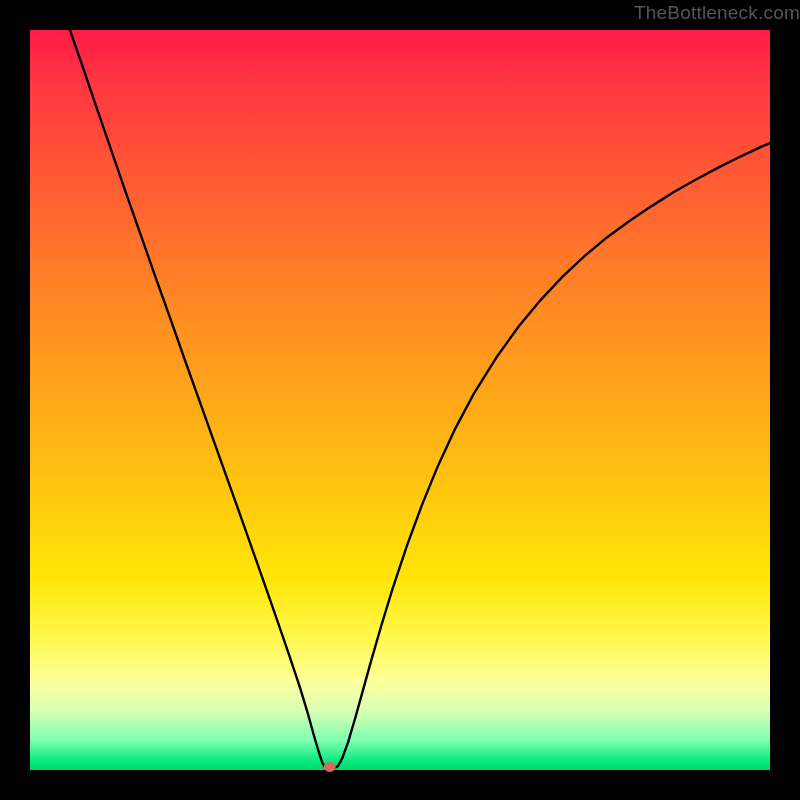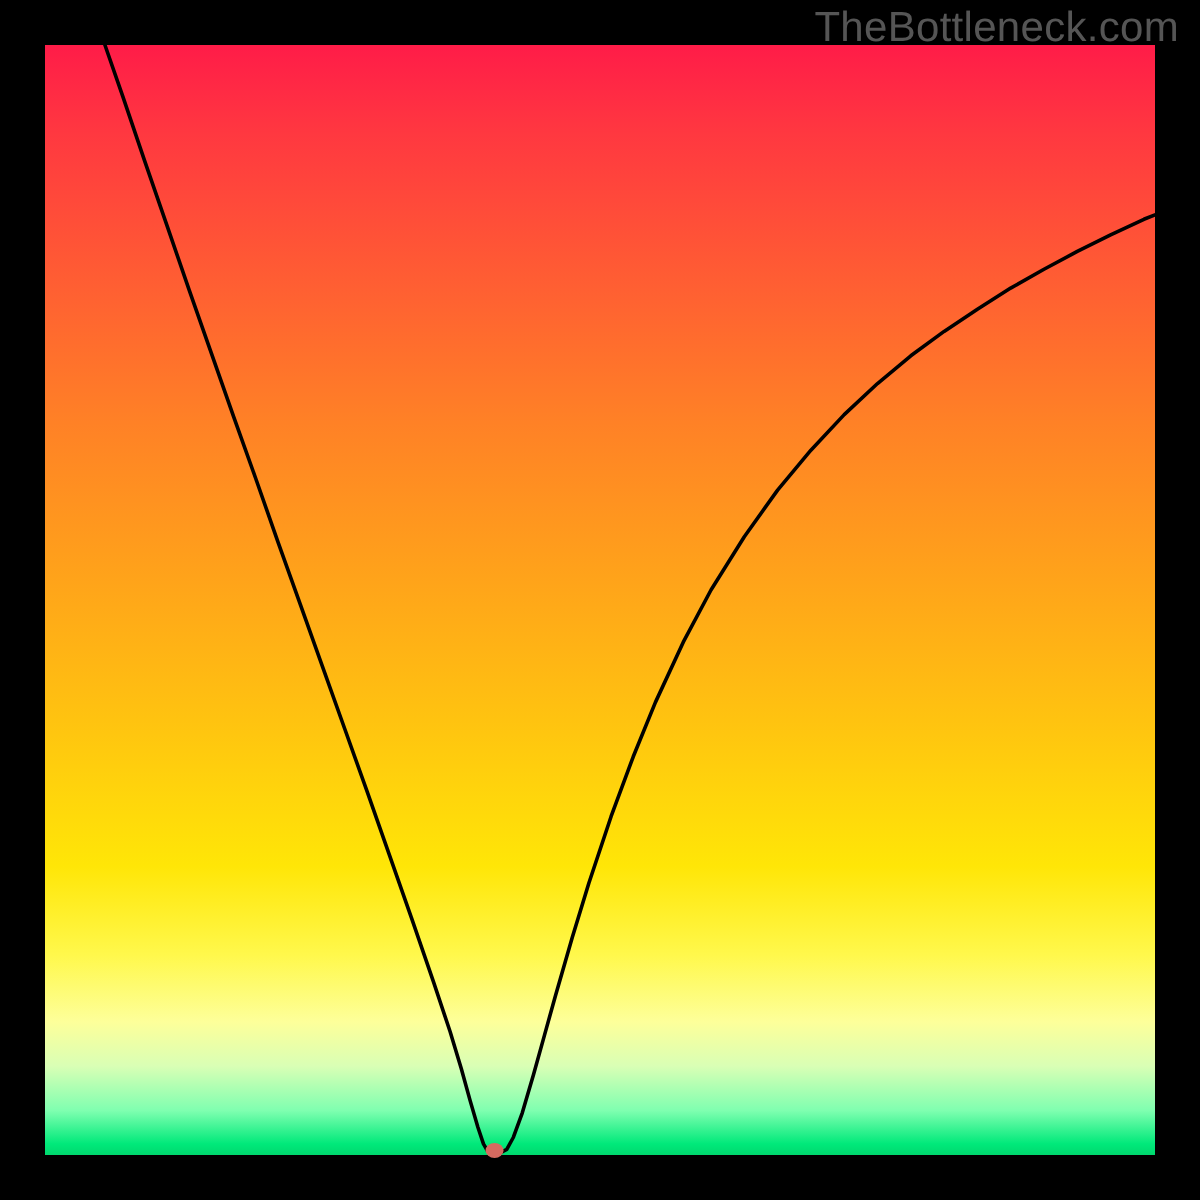--- a/index.html
+++ b/index.html
@@ -13,23 +13,23 @@
   }
   .stage {
     position: relative;
     width: 800px;
     height: 800px;
     background: #000;
   }
   .watermark {
     position: absolute;
     top: 2px;
-    right: 14px;
+    right: 0;
     color: #555555;
-    font-size: 28px;
+    font-size: 19px;
     font-weight: 500;
     letter-spacing: 0.2px;
     z-index: 10;
     user-select: none;
   }
   .plot-area {
     position: absolute;
     left: 30px;
     top: 30px;
     width: 740px;

